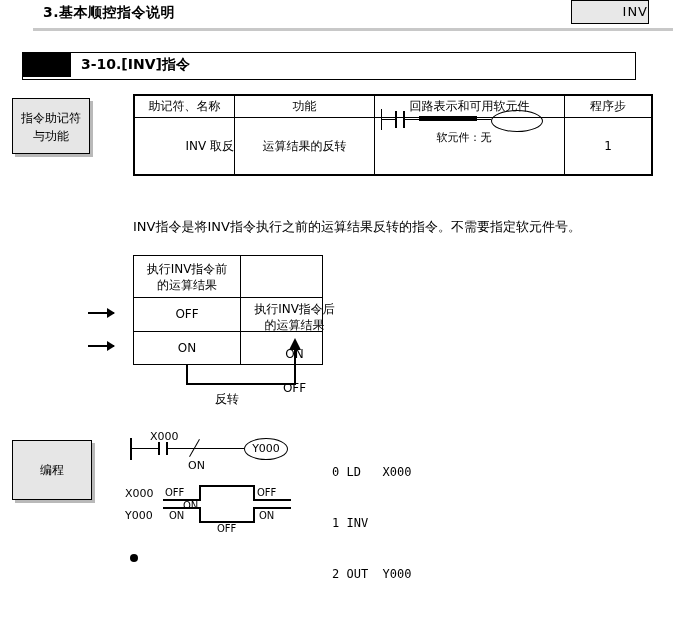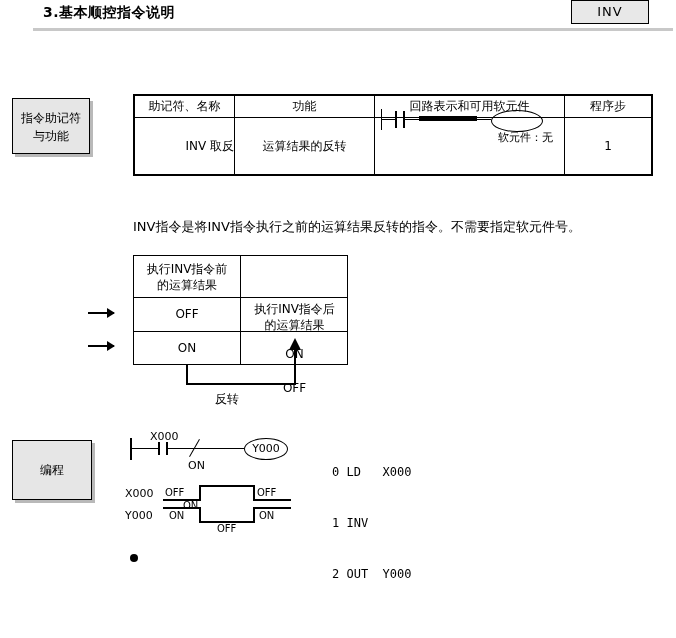--- a/index.html
+++ b/index.html
@@ -46,21 +46,21 @@
   }
   .hdr-tab {
     position: absolute;
     left: 558px;
     top: 0px;
     width: 76px;
     height: 22px;
     border: 1px solid #000;
     background: #e8e8e8;
     font-size: 13px;
-    text-align: center;
+    text-align: right;
     line-height: 22px;
     letter-spacing: 1px;
   }
 
   
   .sect {
     position: absolute;
     left: 22px;
     top: 52px;
     width: 612px;
@@ -144,21 +144,21 @@
     width: 100%; height: 56px;
   }
   .row2 .cell { line-height: 56px; }
   .row2 .c1 { text-align: right; }
   .row2 .c1 .pad { padding-left: 10px; }
   .sym-note {
     position: absolute;
     left: 240px;
     top: 34px;
     width: 186px;
-    text-align: right;
+    text-align: center;
     font-size: 11px;
     padding-right: 8px;
     box-sizing: border-box;
   }
 
   
   .circ {
     position: absolute;
     left: 246px;
     top: 10px;
@@ -197,21 +197,21 @@
     left: 133px; top: 218px;
     width: 520px;
     font-size: 13px;
     line-height: 18px;
   }
 
   
   .ttbl {
     position: absolute;
     left: 133px; top: 255px;
-    width: 215px; height: 110px;
+    width: 190px; height: 110px;
     border: 1px solid #000;
     box-sizing: border-box;
   }
   .ttbl .hrow {
     position: absolute; left: 0; top: 0; width: 100%; height: 42px;
     border-bottom: 1px solid #000; box-sizing: border-box;
   }
   .ttbl .mrow {
     position: absolute; left: 0; top: 42px; width: 100%; height: 34px;
     border-bottom: 1px solid #000; box-sizing: border-box;
@@ -357,20 +357,24 @@
 <body>
 
 <div class="page">
 
   <div class="hdr">
     <div class="hdr-title">3.基本顺控指令说明</div>
     <div class="hdr-rule"></div>
     <div class="hdr-tab">INV</div>
   </div>
 
+  <div class="sect">
+    <div class="sect-blk"></div>
+    <div class="sect-txt">3-10.[INV]指令</div>
+  </div>
 
   <div class="lbl" id="lbl-func">
     <span>指令助记符</span>
     <span>与功能</span>
   </div>
   <div class="lbl" id="lbl-prog">编程</div>
 
   <div class="tbl">
     <div class="row1">
       <div class="cell c1">助记符、名称</div>

